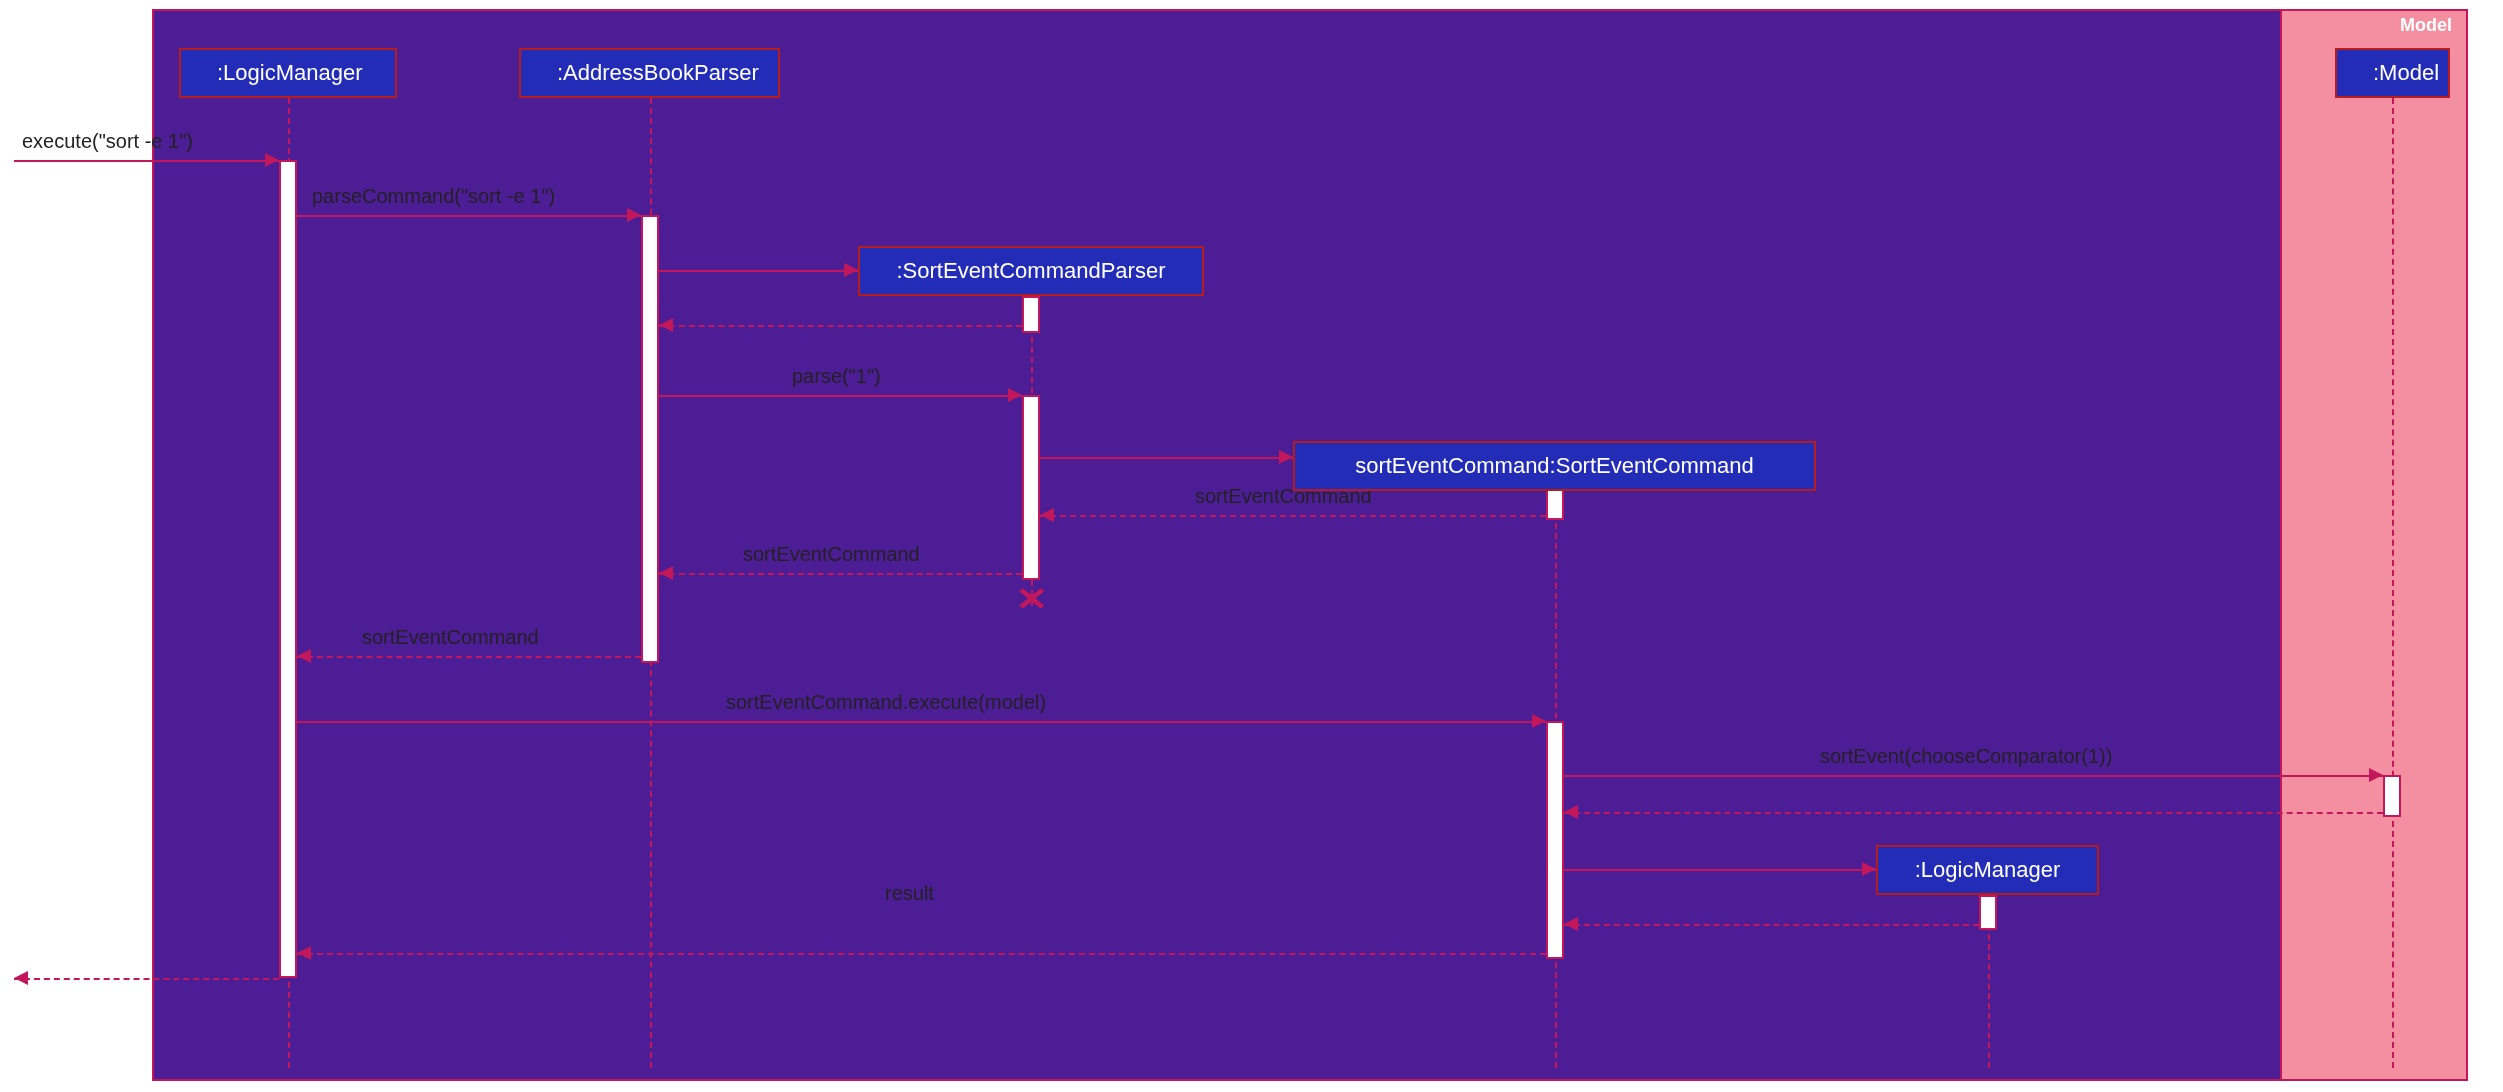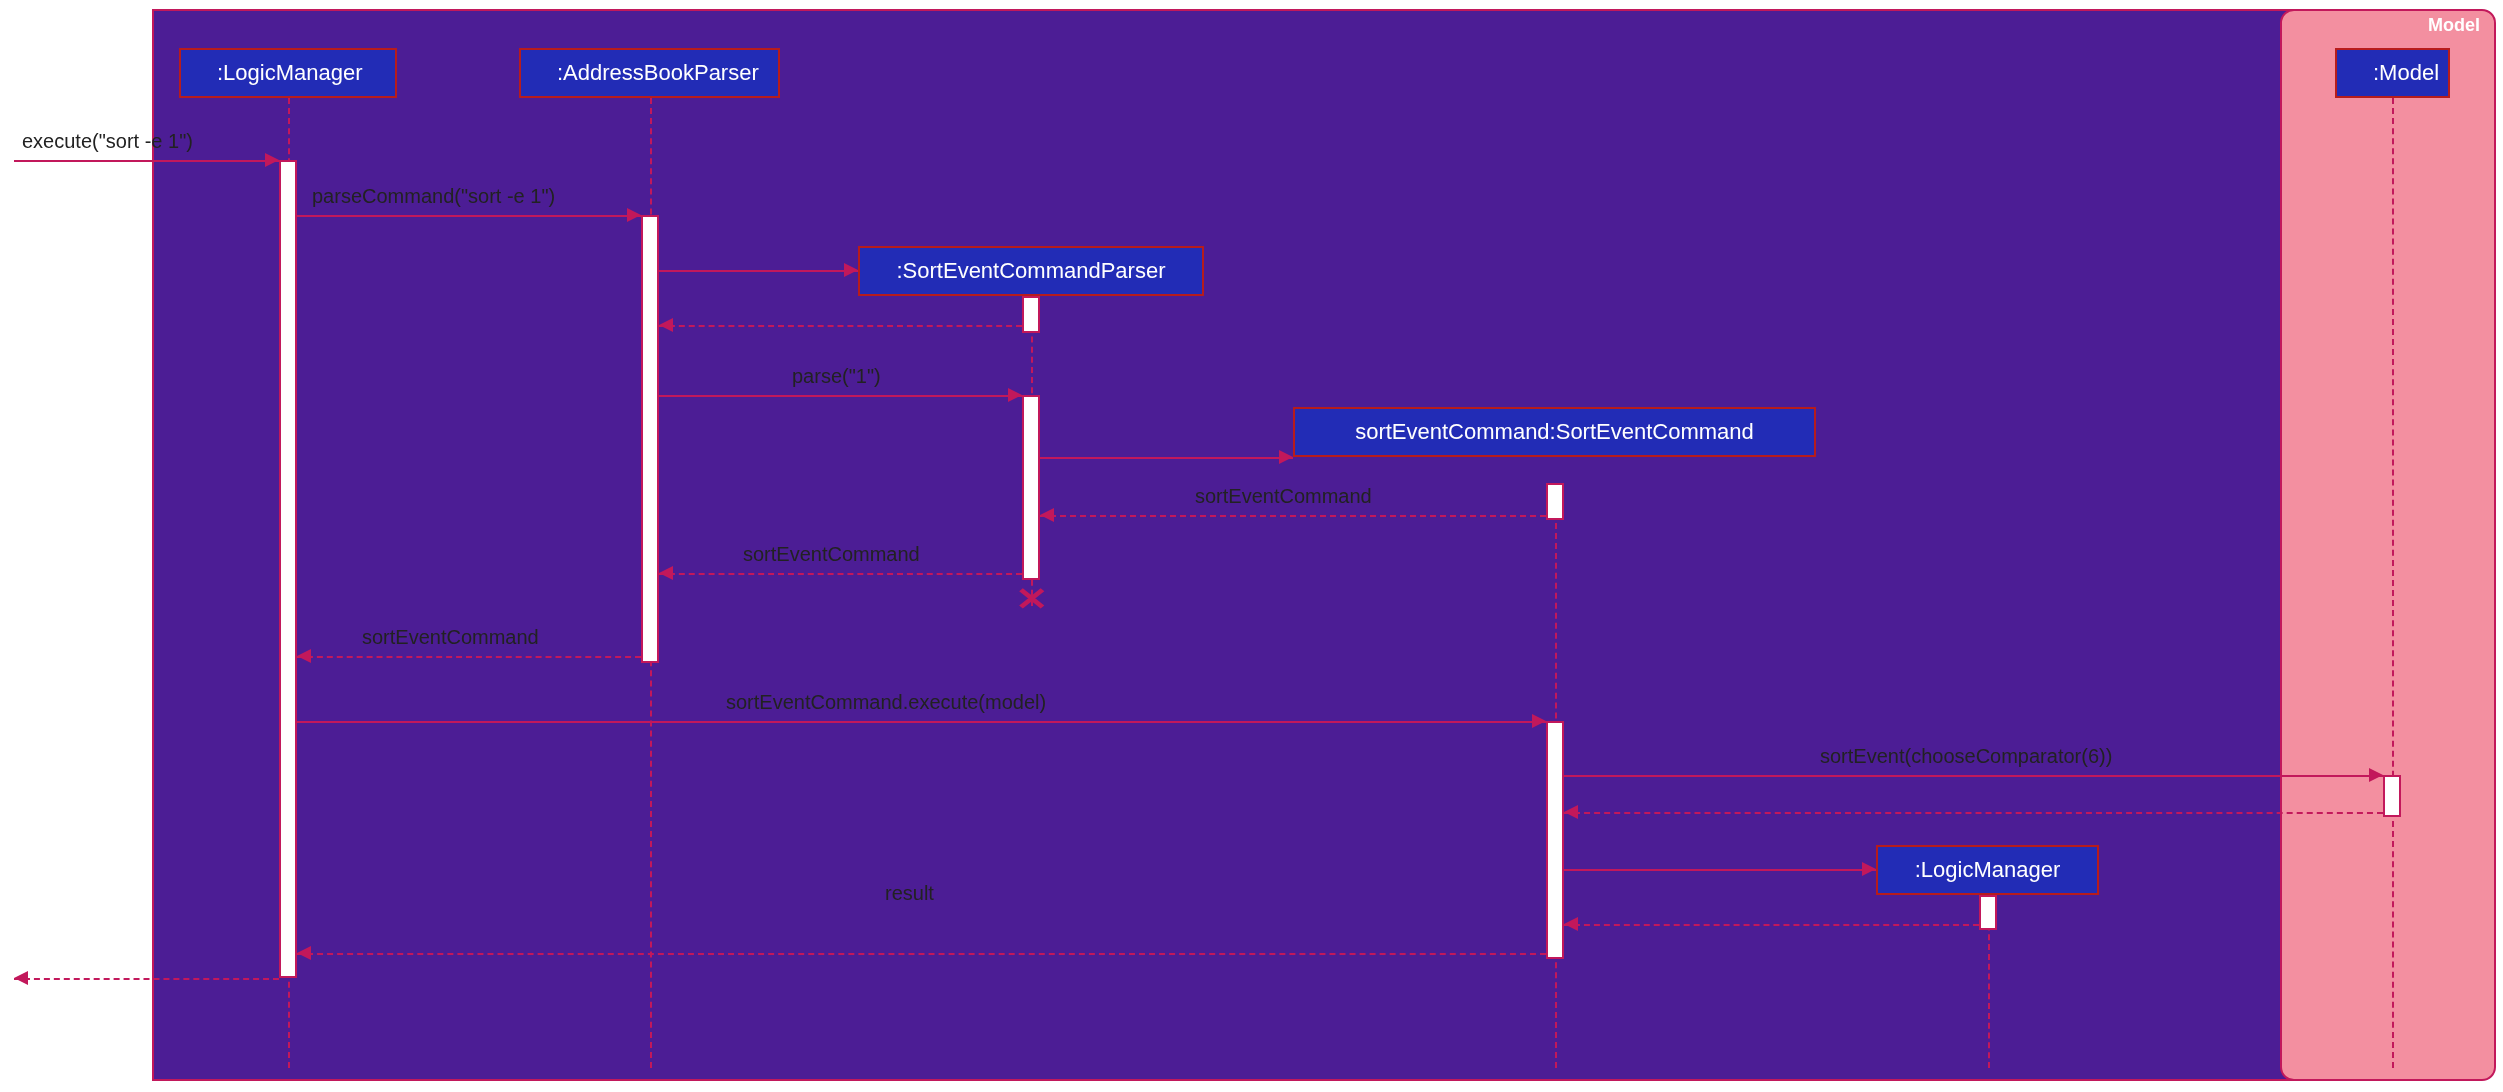--- a/index.html
+++ b/index.html
@@ -29,24 +29,23 @@
     top: 9px;
     width: 2246px;
     height: 1072px;
     background: #4c1d95;
     font-family: Liberation Mono, monospace;
   }
   .frame-logic .frame-label { color: #fff; background: transparent; }
   .frame-model {
     left: 2280px;
     top: 9px;
-    width: 216px;
+    width: 188px;
     height: 1072px;
     background: #f38fa0;
-    border-radius: 14px;
   }
   .participant {
     position: absolute;
     background: #222cb6;
     color: #fff;
     border: 2px solid #b71c1c;
     padding: 10px 36px;
     font-size: 22px;
     text-align: center;
     z-index: 10;
@@ -108,21 +107,21 @@
 <div class="frame frame-logic">
   <div class="frame-label">Logic</div>
 </div>
 <div class="frame frame-model">
   <div class="frame-label" style="color:#fff;">Model</div>
 </div>
 
 <div class="participant" style="left:179px; top:48px; width:218px;">:LogicManager</div>
 <div class="participant" style="left:519px; top:48px; width:261px;">:AddressBookParser</div>
 <div class="participant" style="left:858px; top:246px; width:346px;">:SortEventCommandParser</div>
-<div class="participant" style="left:1293px; top:407px; width:523px;">sortEventCommand:SortEventCommand</div>
+<div class="participant" style="left:1293px; top:441px; width:523px;">sortEventCommand:SortEventCommand</div>
 <div class="participant" style="left:2335px; top:48px; width:115px;">:Model</div>
 <div class="participant" style="left:1876px; top:845px; width:223px;">:LogicManager</div>
 
 <div class="lifeline" style="left:288px; top:98px; height:970px;"></div>
 <div class="lifeline" style="left:650px; top:98px; height:970px;"></div>
 <div class="lifeline" style="left:1031px; top:296px; height:310px;"></div>
 <div class="lifeline" style="left:1555px; top:483px; height:585px;"></div>
 <div class="lifeline" style="left:2392px; top:98px; height:970px;"></div>
 <div class="lifeline" style="left:1988px; top:895px; height:173px;"></div>
 
@@ -169,21 +168,21 @@
 <div class="msg-line dashed" style="left:297px; top:656px; width:344px;"></div>
 <div class="arrow-left" style="left:297px; top:649px;"></div>
 <div class="msg-label" style="left:362px; top:626px;">sortEventCommand</div>
 
 <div class="msg-line" style="left:297px; top:721px; width:1249px;"></div>
 <div class="arrow-right" style="left:1532px; top:714px;"></div>
 <div class="msg-label" style="left:710px; top:691px;margin-left:16px;">sortEventCommand.execute(model)</div>
 
 <div class="msg-line" style="left:1564px; top:775px; width:819px;"></div>
 <div class="arrow-right" style="left:2369px; top:768px;"></div>
-<div class="msg-label" style="left:1820px; top:745px;">sortEvent(chooseComparator(6))</div>
+<div class="msg-label" style="left:1820px; top:745px;">sortEvent(chooseComparator(1))</div>
 
 <div class="msg-line dashed" style="left:1564px; top:812px; width:819px;"></div>
 <div class="arrow-left" style="left:1564px; top:805px;"></div>
 
 <div class="msg-line" style="left:1564px; top:869px; width:312px;"></div>
 <div class="arrow-right" style="left:1862px; top:862px;"></div>
 
 <div class="msg-line dashed" style="left:1564px; top:924px; width:415px;"></div>
 <div class="arrow-left" style="left:1564px; top:917px;"></div>
 

